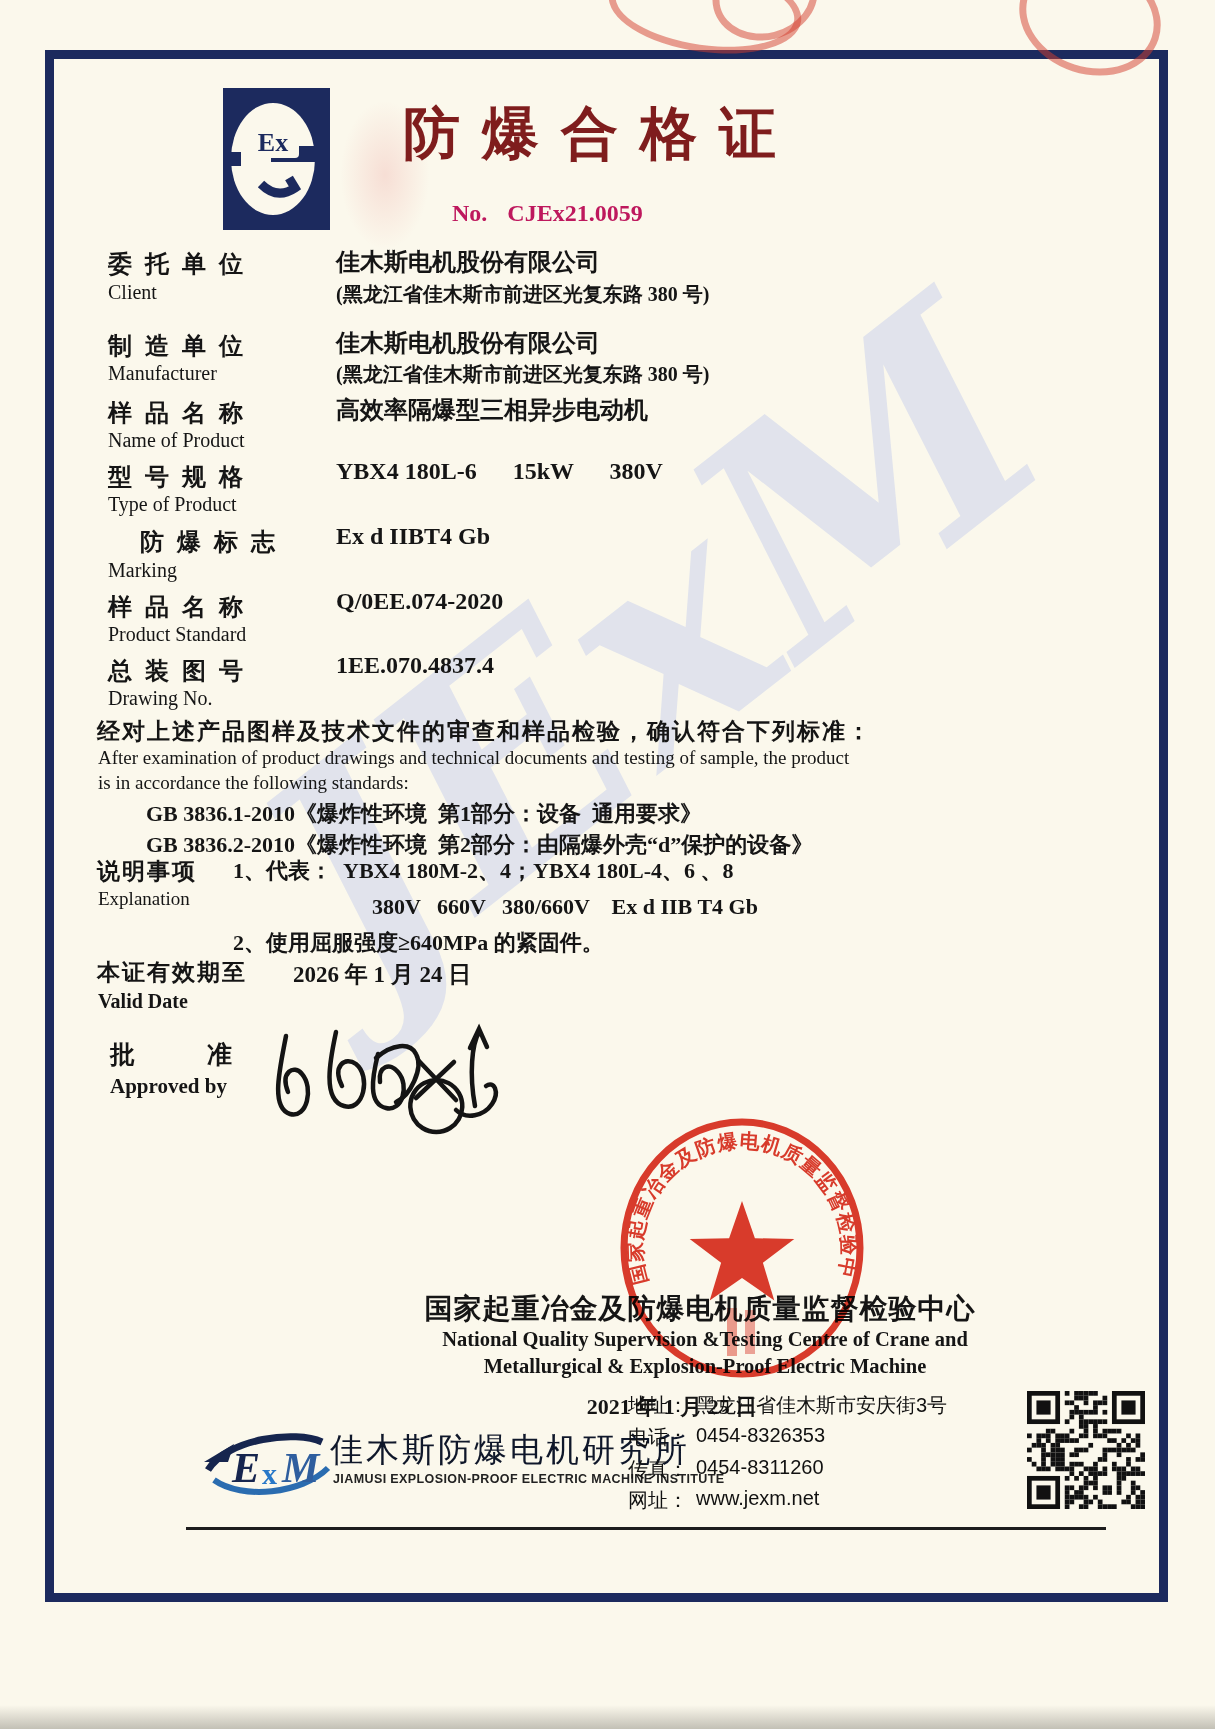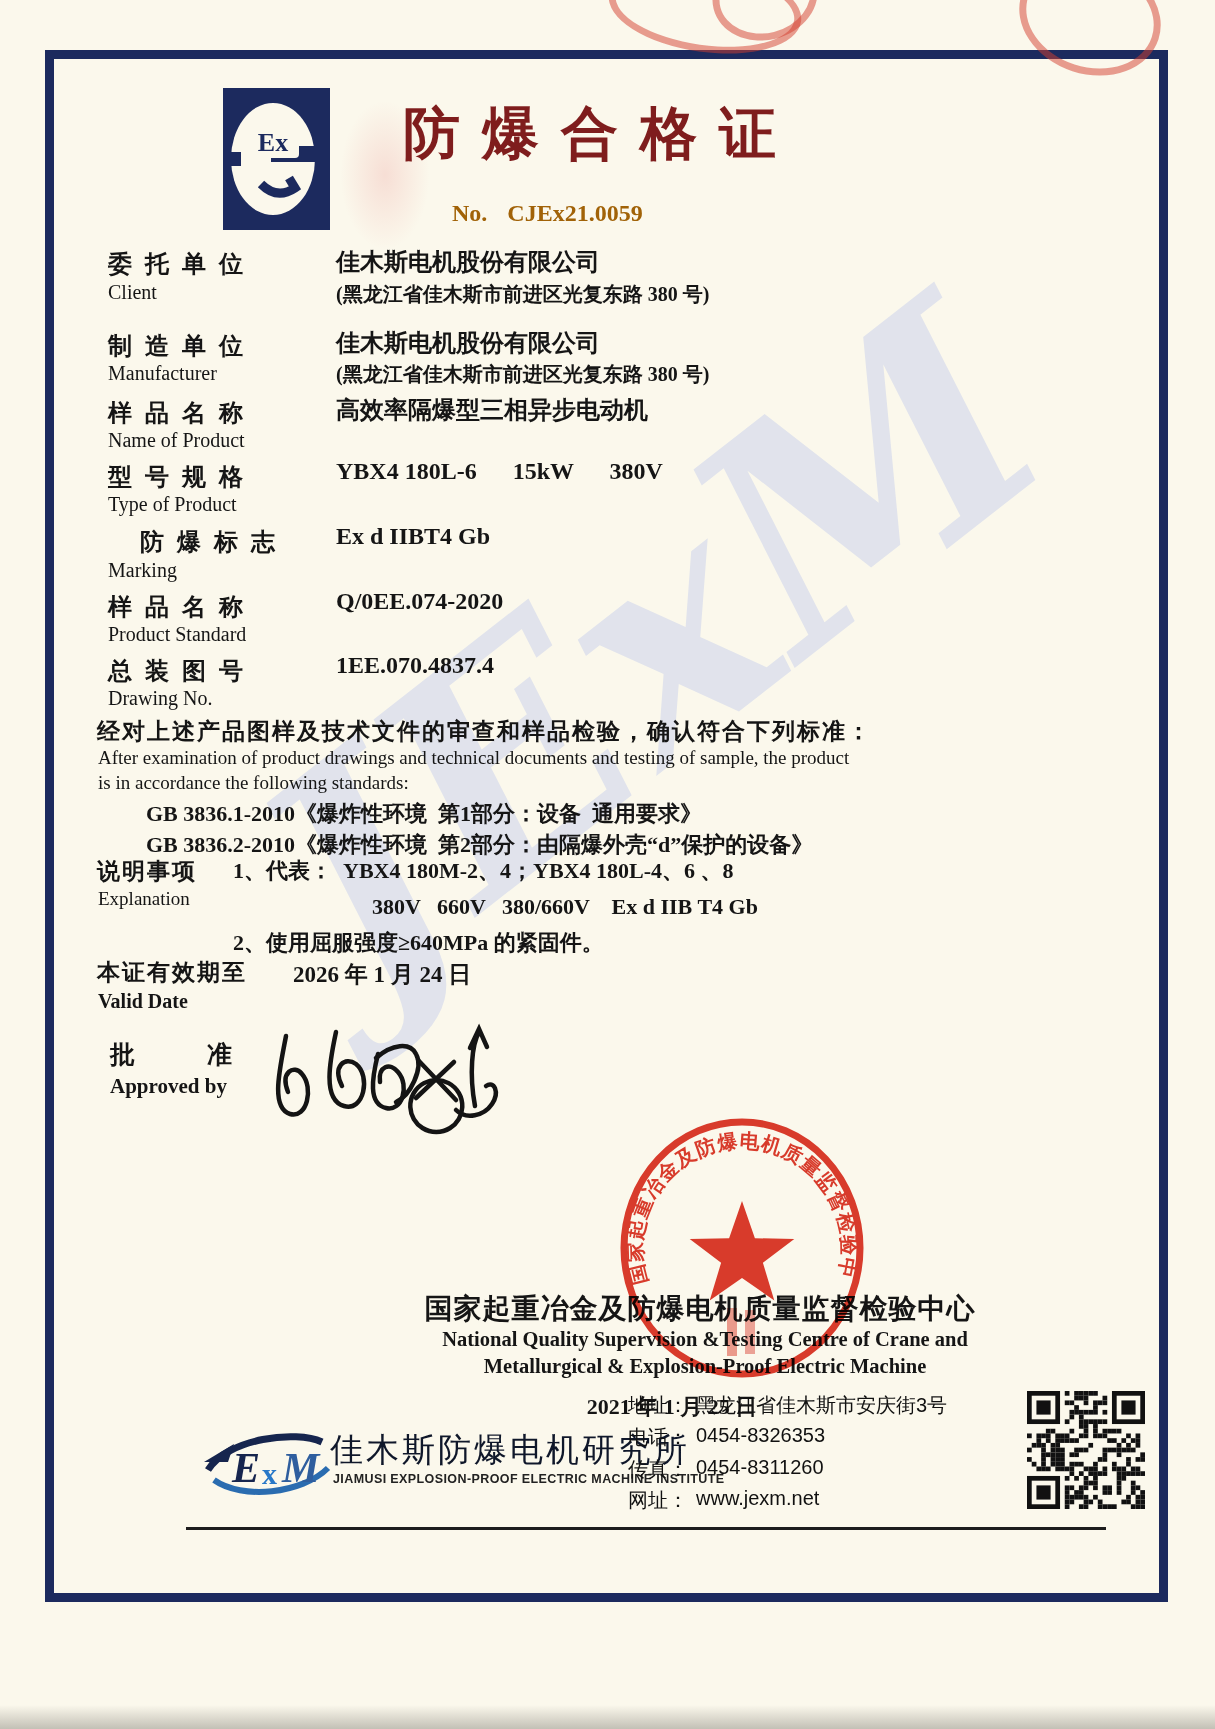--- a/index.html
+++ b/index.html
@@ -7,21 +7,21 @@
         font-family:"Liberation Serif","DejaVu Serif",serif;color:#151515;}
   .abs{position:absolute;}
   .frame{position:absolute;left:45px;top:50px;width:1123px;height:1552px;
          border:9px solid #1c2a5e;box-sizing:border-box;z-index:1;}
   .wm{position:absolute;left:210px;top:470px;z-index:0;font-size:300px;font-weight:bold;
       font-style:italic;color:#ccd3ec;opacity:.55;transform:rotate(-38deg);
       font-family:"DejaVu Serif",serif;pointer-events:none;}
   .z{z-index:2;}
   .title-cn{font-size:57px;font-weight:bold;letter-spacing:22px;color:#7f1d1d;}
   .title-en{font-size:26px;font-weight:bold;color:#1b2b60;letter-spacing:1px;}
-  .certno{font-size:24px;font-weight:bold;color:#a16207;display:flex;gap:20px;justify-content:space-between;}
+  .certno{font-size:24px;font-weight:bold;color:#be185d;display:flex;gap:20px;justify-content:space-between;}
   .lab-cn{font-size:24px;font-weight:bold;letter-spacing:13px;white-space:pre;}
   .lab-en{font-size:20px;}
   .val{font-size:24px;font-weight:bold;white-space:pre-wrap;}
   .val2{font-size:20px;font-weight:bold;white-space:pre-wrap;}
   .stmt-cn{font-size:23px;font-weight:bold;letter-spacing:2px;}
   .stmt-en{font-size:19px;}
   .gb{font-size:22px;font-weight:bold;white-space:pre-wrap;}
   .exp{font-size:22px;font-weight:bold;white-space:pre-wrap;}
   .appr-cn{font-size:25px;font-weight:bold;letter-spacing:72px;white-space:nowrap;}
   .org-cn{font-size:28px;font-weight:bold;letter-spacing:1px;text-align:center;}

